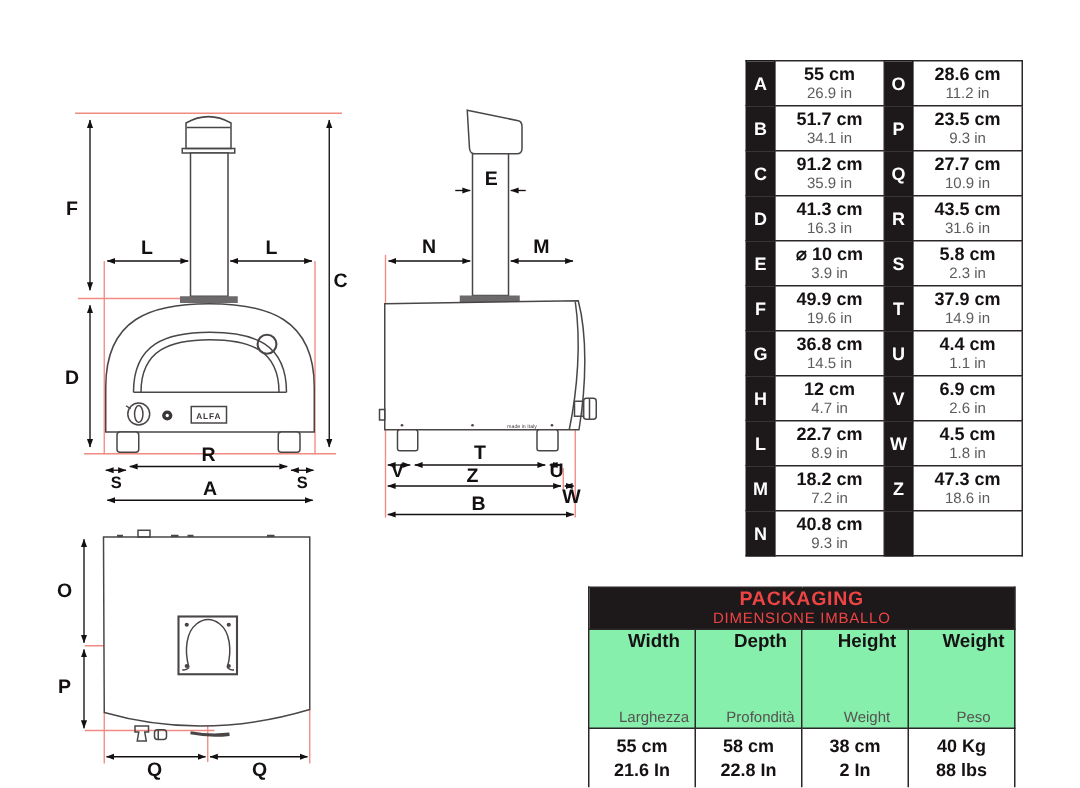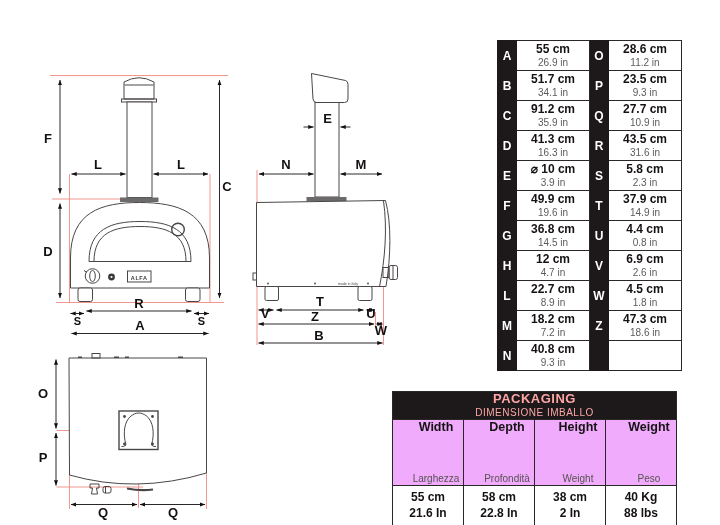--- a/index.html
+++ b/index.html
@@ -20,24 +20,24 @@
   }
   table.dims td.v{width:72px;height:29px;text-align:center;vertical-align:middle;background:#fff;}
   table.dims .cm{display:block;font-weight:bold;font-size:12px;line-height:1.15;color:#161214;}
   table.dims .in{display:block;font-size:10px;line-height:1.1;color:#5b5b5b;}
 
   
   table.pack{
     position:absolute;left:392px;top:391px;width:285px;border-collapse:collapse;table-layout:fixed;
   }
   table.pack td{border:1px solid #2b2727;padding:0;text-align:center;vertical-align:middle;}
-  table.pack td.ph{background:#1d191b;color:#fca5a5;height:27px;}
+  table.pack td.ph{background:#1d191b;color:#ef4444;height:27px;}
   .pt{font-weight:bold;font-size:13px;letter-spacing:.5px;line-height:1.1;}
   .ps{font-size:10px;letter-spacing:.5px;line-height:1.2;}
-  table.pack tr.ch td{background:#f0abfc;height:35px;padding-left:16px;}
+  table.pack tr.ch td{background:#86efac;height:35px;padding-left:16px;}
   table.pack .en{display:block;font-weight:bold;font-size:12.5px;line-height:1.2;color:#161214;}
   table.pack .it{display:block;font-size:10px;line-height:1.2;color:#565350;margin-top:38px;}
   table.pack tr.pv td{height:40px;background:#fff;}
   table.pack .m,.pack .i{display:block;font-weight:bold;font-size:12px;line-height:1.3;color:#161214;}
 
   .view{position:absolute;}
   .v-front{left:0;top:0;}
   .v-side{left:240px;top:60px;}
   .v-bottom{left:30px;top:345px;}
 </style>
@@ -318,21 +318,21 @@
       </tr>
       <tr>
         <td class="k">G</td>
         <td class="v">
             <span class="cm">36.8 cm</span>
             <span class="in">14.5 in</span>
           </td>
         <td class="k">U</td>
         <td class="v">
             <span class="cm">4.4 cm</span>
-            <span class="in">0.8 in</span>
+            <span class="in">1.1 in</span>
           </td>
       </tr>
       <tr>
         <td class="k">H</td>
         <td class="v">
             <span class="cm">12 cm</span>
             <span class="in">4.7 in</span>
           </td>
         <td class="k">V</td>
         <td class="v">

